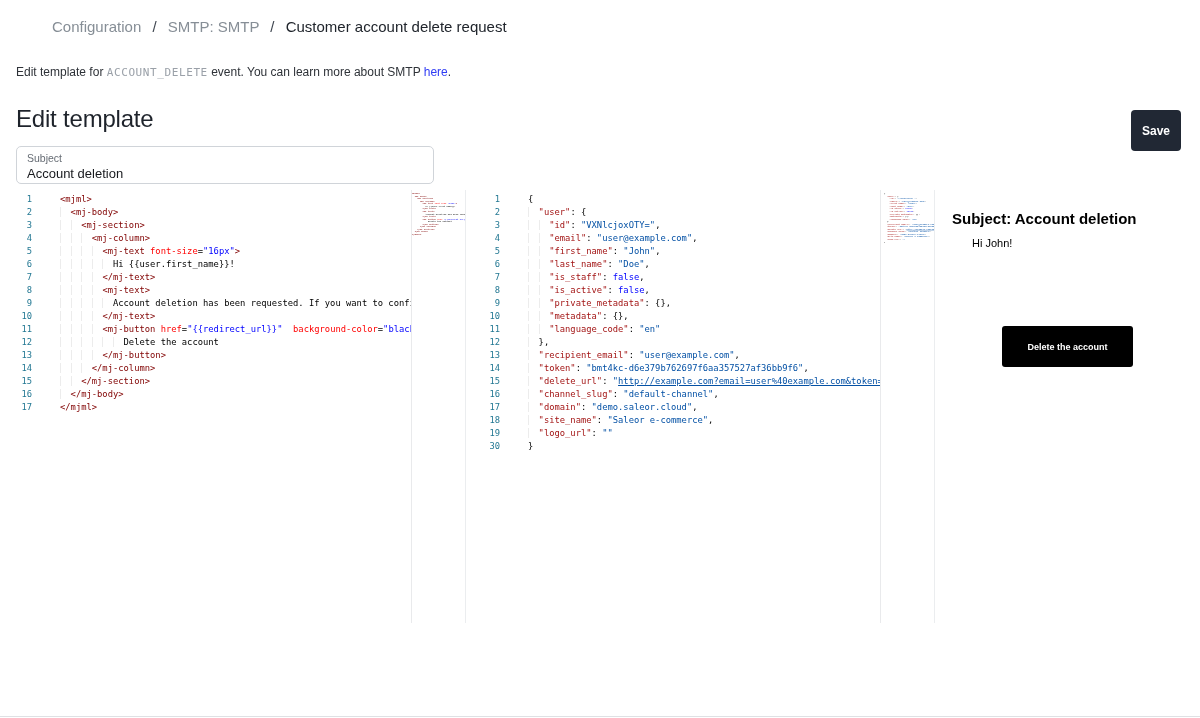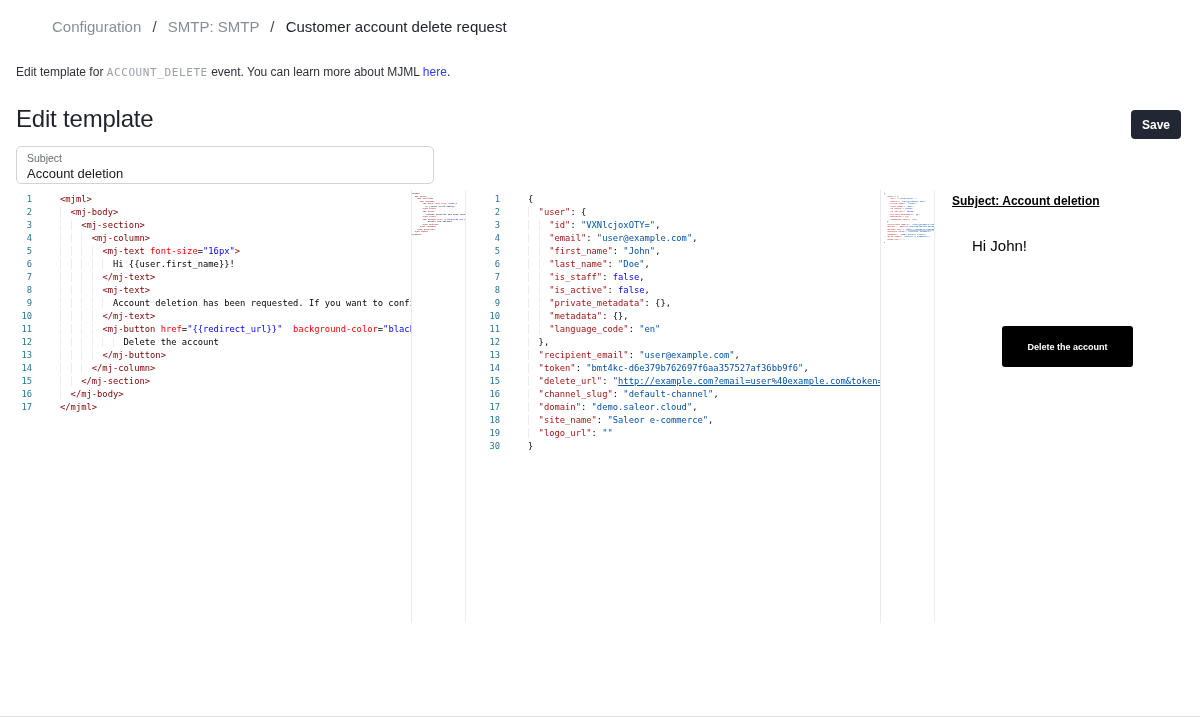--- a/index.html
+++ b/index.html
@@ -14,21 +14,21 @@
   .breadcrumb .sep { color:#3f4650; margin:0 7px; }
 
   .description { position:absolute; left:16px; top:65px; font-size:12px; color:#2e3238; }
   .description .event-code { font-family:"DejaVu Sans Mono","Liberation Mono",monospace;
       font-size:11px; color:#9aa0a8; letter-spacing:0.6px; }
   .description a.doc-link { color:#2f3cf4; text-decoration:none; cursor:pointer; }
 
   .page-title { position:absolute; left:16px; top:105px; font-size:24px; font-weight:400;
       color:#1e232b; letter-spacing:-0.2px; }
 
-  .save-btn { position:absolute; right:19px; top:110px; height:29px; padding:0 11px;
+  .save-btn { position:absolute; right:19px; top:110px; height:41px; padding:0 11px;
       background:#212834; color:#fff; font-size:12px; font-weight:700; border:none;
       border-radius:4px; display:flex; align-items:center; cursor:pointer;
       font-family:"Liberation Sans",sans-serif; }
 
   
   .subject-box { position:absolute; left:16px; top:146px; width:418px; height:38px;
       border:1px solid #d0d4d9; border-radius:5px; background:#fff; cursor:text; }
   .subject-box .lbl { position:absolute; left:10px; top:5px; font-size:10.5px; color:#666c74; }
   .subject-box .val { position:absolute; left:10px; top:19px; font-size:13px; color:#17191d; }
 
@@ -62,22 +62,22 @@
   .tk-tag  { color:var(--tk-tag,#800000); }
   .tk-attr { color:var(--tk-attr,#ff0000); }
   .tk-val  { color:var(--tk-val,#0000ff); }
   .tk-key  { color:var(--tk-key,#a31515); }
   .tk-str  { color:var(--tk-str,#0451a5); }
   .tk-kw   { color:var(--tk-kw,#0000ff); }
   .tk-link { color:var(--tk-str,#0451a5); text-decoration:underline; }
 
   
   .preview { position:absolute; left:952px; top:190px; width:232px; height:433px; }
-  .pv-subject { position:absolute; left:0; top:4px; font-size:12px; font-weight:700; color:#000;text-decoration:underline; }
-  .pv-greeting { position:absolute; left:20px; top:47px; font-size:15px; color:#000; }
+  .pv-subject { position:absolute; left:0; top:20px; font-size:15px; font-weight:700; color:#000; }
+  .pv-greeting { position:absolute; left:20px; top:47px; font-size:11px; color:#000; }
   .pv-body { position:absolute; left:20px; top:74px; width:196px; font-size:9px;
       line-height:9.4px; color:#000; }
   .pv-button { position:absolute; left:50px; top:136px; width:131px; height:41px;
       background:#000000; color:#ffffff; border-radius:3px; display:flex;
       align-items:center; justify-content:center; font-size:9px; font-weight:700;
       cursor:pointer; }
 
   .footer-divider { position:absolute; left:0; top:716px; width:1200px; height:1px;
       background:#dfe1e4; }
 </style>
@@ -88,21 +88,21 @@
 
   <div class="breadcrumb">
     <span class="crumb">Configuration</span>
     <span class="sep">/</span>
     <span class="crumb">SMTP: SMTP</span>
     <span class="sep">/</span>
     <span class="crumb current">Customer account delete request</span>
   </div>
 
   <div class="description">
-    <span>Edit template for </span><span class="event-code">ACCOUNT_DELETE</span><span> event. You can learn more about MJML </span><a class="doc-link">here</a><span>.</span>
+    <span>Edit template for </span><span class="event-code">ACCOUNT_DELETE</span><span> event. You can learn more about SMTP </span><a class="doc-link">here</a><span>.</span>
   </div>
 
   <div class="page-title">Edit template</div>
   <button class="save-btn">Save</button>
 
   <div class="subject-box">
     <div class="lbl">Subject</div>
     <div class="val">Account deletion</div>
   </div>
 

